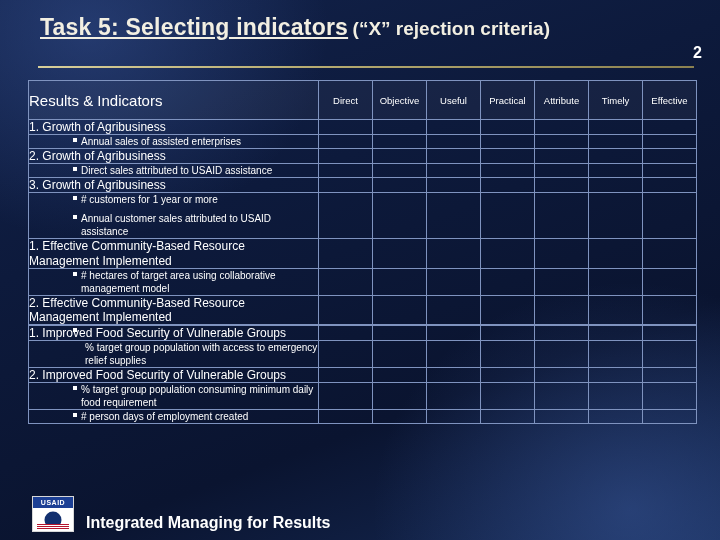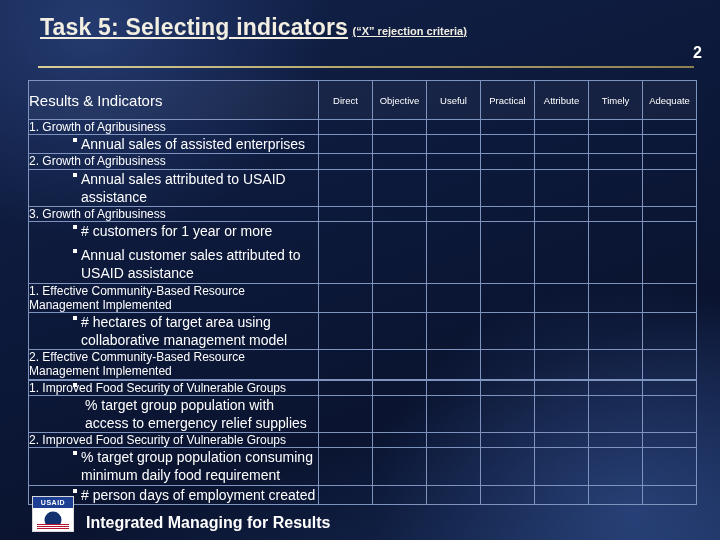--- a/index.html
+++ b/index.html
@@ -44,24 +44,23 @@
   }
   .title-line1 {
     color: #f2efe2;
     font-size: 23px;
     font-weight: bold;
     letter-spacing: 0.2px;
     white-space: nowrap;
     text-decoration: underline;
   }
   .title-sub {
-    font-size: 11px;
+    font-size: 19px;
     font-weight: bold;
     color: #f2efe2;
-    text-decoration: underline;
   }
   .title-rule {
     position: absolute;
     left: 38px;
     top: 66px;
     width: 656px;
     height: 2px;
     background: linear-gradient(to right, #d8cf9a 0%, #b8ad72 40%, #8b8150 100%);
   }
   .slide-number {
@@ -118,21 +117,21 @@
   }
   .grp-title.big {
     font-size: 12px;
   }
   .bullet-cell {
     padding: 2px 6px 4px 10px;
   }
   .bullet {
     position: relative;
     color: #ffffff;
-    font-size: 14px;
+    font-size: 10px;
     line-height: 1.3;
     padding-left: 52px;
     margin: 0;
   }
   .bullet .sq {
     position: absolute;
     left: 44px;
     top: 3px;
     width: 4px;
     height: 4px;
@@ -225,21 +224,21 @@
     </colgroup>
     <thead>
       <tr>
         <th class="hdr-label">Results &amp; Indicators</th>
         <th class="hdr-crit">Direct</th>
         <th class="hdr-crit">Objective</th>
         <th class="hdr-crit">Useful</th>
         <th class="hdr-crit">Practical</th>
         <th class="hdr-crit">Attribute</th>
         <th class="hdr-crit">Timely</th>
-        <th class="hdr-crit">Adequate</th>
+        <th class="hdr-crit">Effective</th>
       </tr>
     </thead>
     <tbody>
 
       <tr>
         <td class="grp-title big">1. Growth of Agribusiness</td>
         <td class="cellblank"></td>
         <td class="cellblank"></td>
         <td class="cellblank"></td>
         <td class="cellblank"></td>
@@ -265,21 +264,21 @@
         <td class="cellblank"></td>
         <td class="cellblank"></td>
         <td class="cellblank"></td>
         <td class="cellblank"></td>
         <td class="cellblank"></td>
         <td class="cellblank"></td>
         <td class="cellblank"></td>
       </tr>
       <tr>
         <td class="bullet-cell">
-          <p class="bullet"><span class="sq"></span><span>Annual sales attributed to USAID assistance</span></p>
+          <p class="bullet"><span class="sq"></span><span>Direct sales attributed to USAID assistance</span></p>
         </td>
         <td class="cellblank"></td>
         <td class="cellblank"></td>
         <td class="cellblank"></td>
         <td class="cellblank"></td>
         <td class="cellblank"></td>
         <td class="cellblank"></td>
         <td class="cellblank"></td>
       </tr>
 

